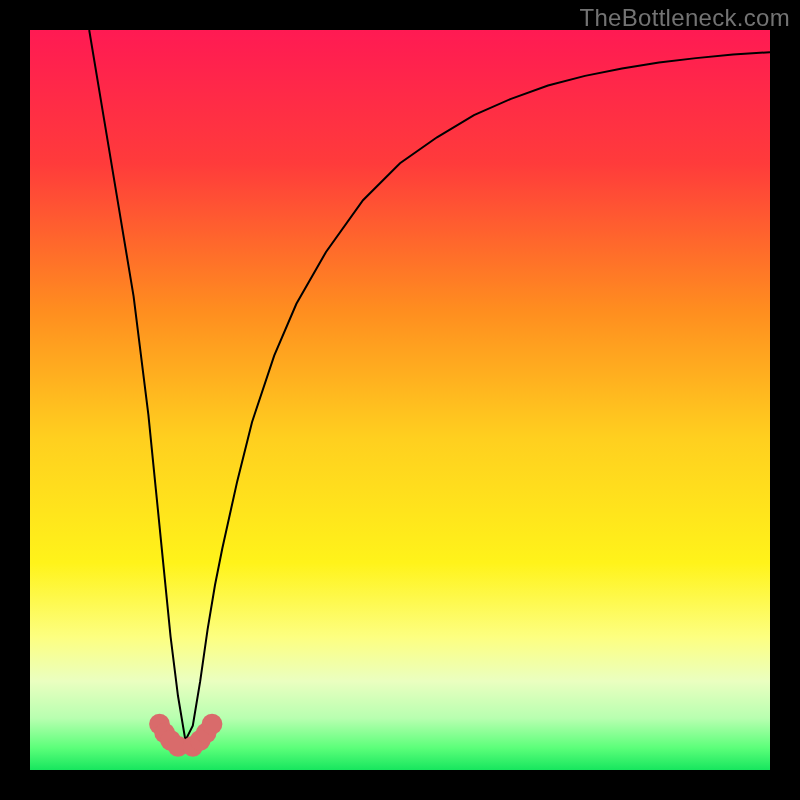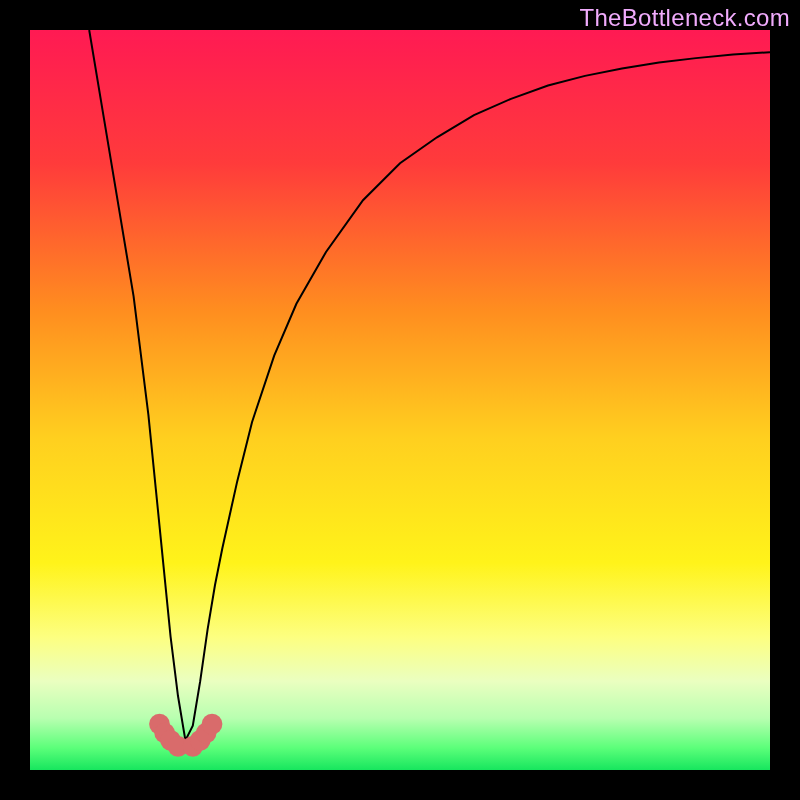--- a/index.html
+++ b/index.html
@@ -23,21 +23,21 @@
     top: 30px;
     left: 30px;
     width: 740px;
     height: 740px;
     overflow: hidden;
   }
   .watermark {
     position: absolute;
     top: 4px;
     right: 10px;
-    color: #f0abfc;
+    color: #737373;
     font-size: 24px;
     font-weight: 500;
     letter-spacing: 0.3px;
     user-select: none;
   }
   svg { display: block; }
 </style>
 </head>
 <body>
 

